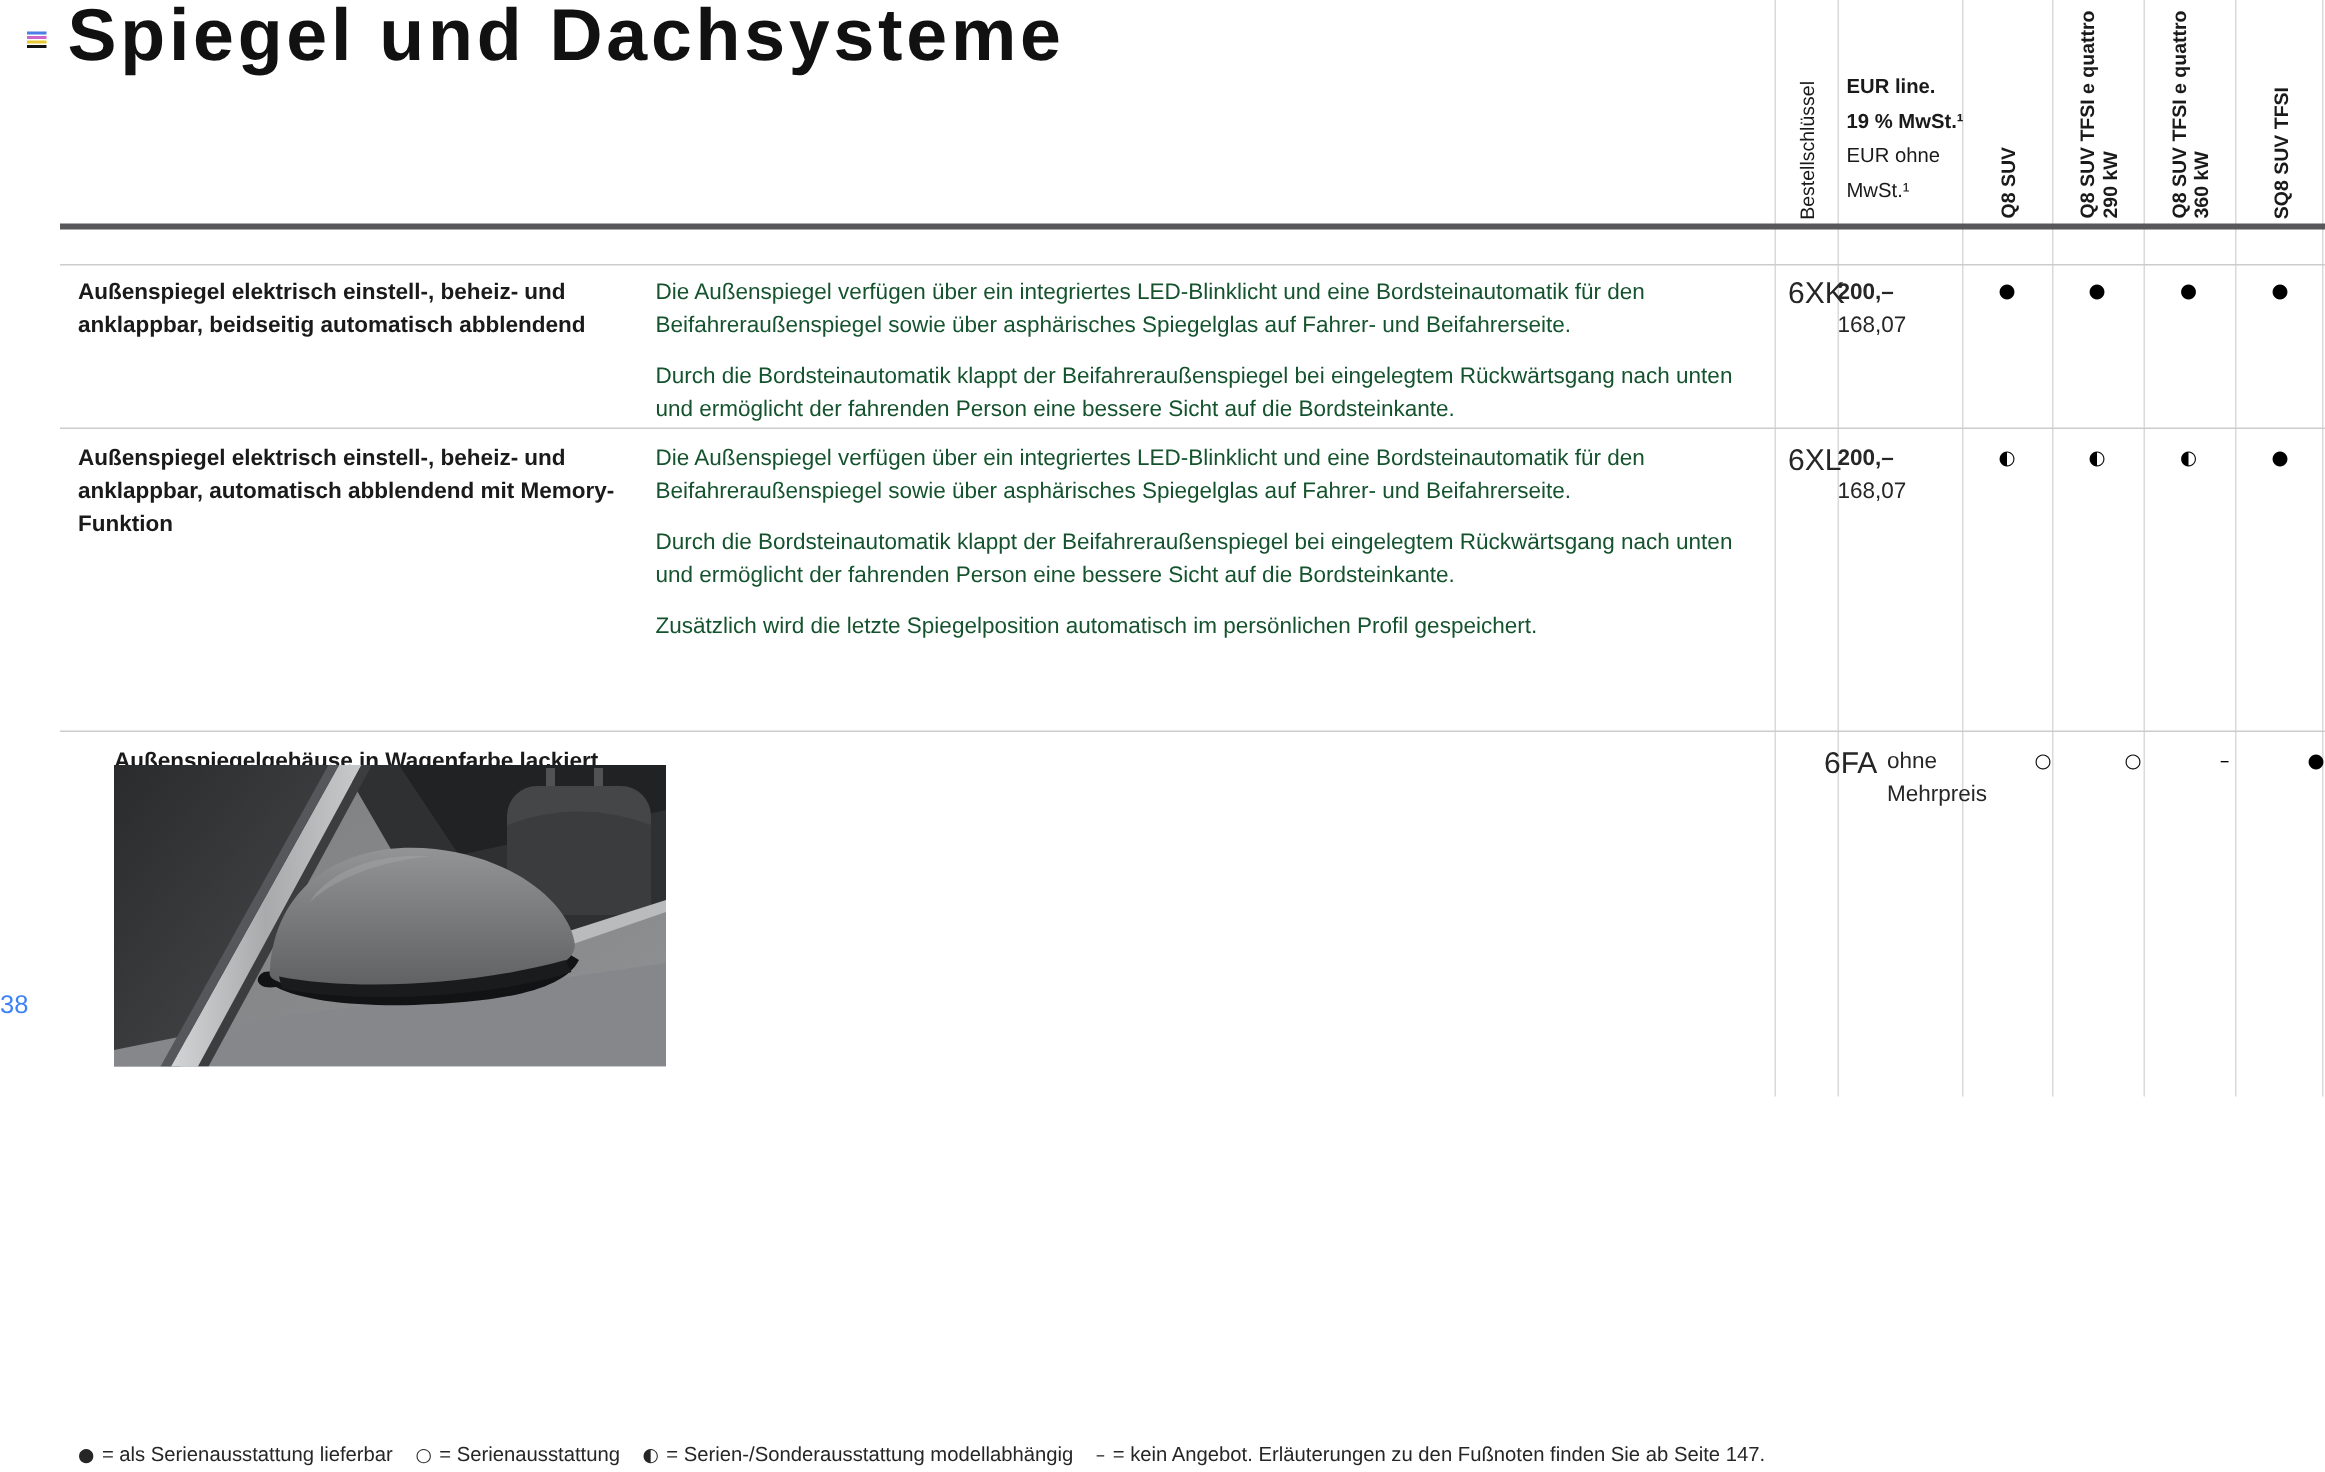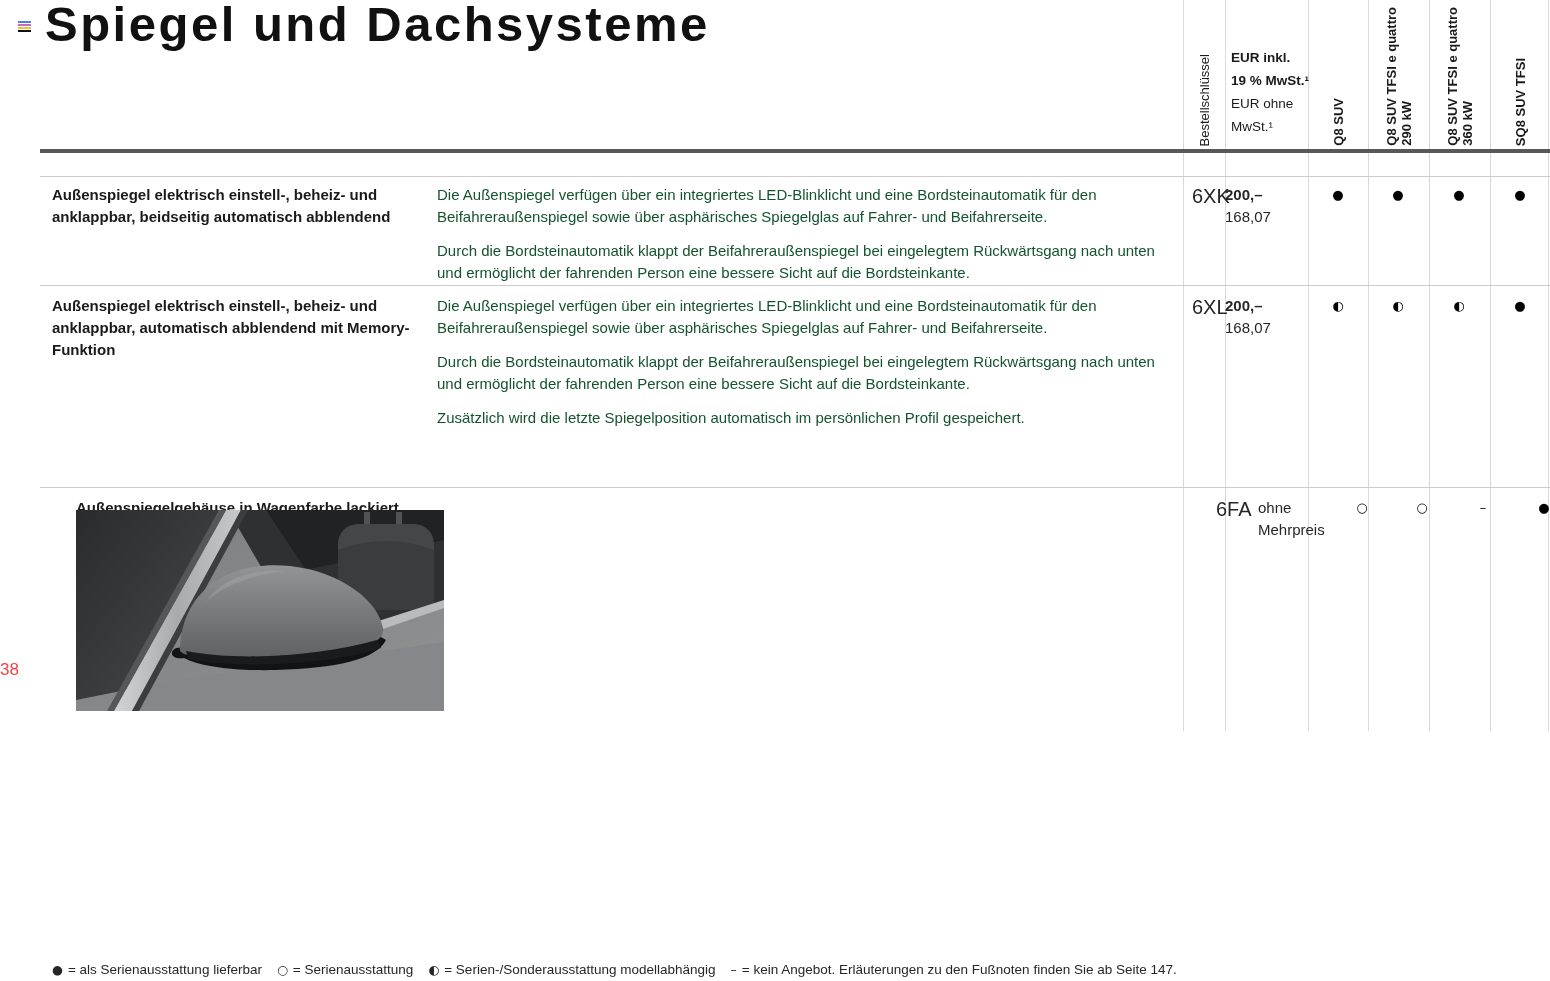--- a/index.html
+++ b/index.html
@@ -9,21 +9,21 @@
 
   
   .color-marker { position:absolute; left:18px; top:21px; width:13px; }
   .color-marker div { height:2px; margin-bottom:1px; }
   .cm-1 { background:#4a7fe8; }
   .cm-2 { background:#cd66c8; }
   .cm-3 { background:#e8c832; }
   .cm-4 { background:#111111; }
   .page-title { position:absolute; left:45px; top:-4px; font-size:49px; font-weight:700;
                 letter-spacing:2.5px; color:#111; white-space:nowrap; }
-  .page-number { position:absolute; left:0px; top:660px; font-size:17px; color:#ef4444; }
+  .page-number { position:absolute; left:0px; top:660px; font-size:17px; color:#3b82f6; }
 
   
   .thick-rule { position:absolute; left:40px; top:149px; width:1510px; height:4px; background:#58585a; }
   .vline { position:absolute; top:0; width:1px; height:731px; background:#d9d9d9; }
   .hline { position:absolute; left:40px; width:1510px; height:1px; background:#cccccc; }
 
   
   .hdr-cell { position:absolute; top:0; height:146px; display:flex; align-items:flex-end; justify-content:center; }
   .vtext { writing-mode:vertical-rl; transform:rotate(180deg); font-size:13px; line-height:15px;
            white-space:pre-line; color:#1a1a1a; }
@@ -79,21 +79,21 @@
   <div class="vline" style="left:1548px"></div>
   <div class="thick-rule"></div>
   <div class="hline" style="top:176px"></div>
   <div class="hline" style="top:285px"></div>
   <div class="hline" style="top:487px"></div>
 
   <div class="hdr-cell" style="left:1183px;width:42px;">
     <span class="vtext">Bestellschlüssel</span>
   </div>
   <div class="hdr-price">
-    <div class="pl bold">EUR inkl.</div>
+    <div class="pl bold">EUR line.</div>
     <div class="pl bold">19 % MwSt.¹</div>
     <div class="pl">EUR ohne</div>
     <div class="pl">MwSt.¹</div>
   </div>
   <div class="hdr-cell hdr-models" style="left:1308px;width:60px;">
     <span class="vtext b">Q8 SUV</span>
   </div>
   <div class="hdr-cell hdr-models" style="left:1368px;width:61px;">
     <span class="vtext b">Q8 SUV TFSI e quattro
 290 kW</span>

